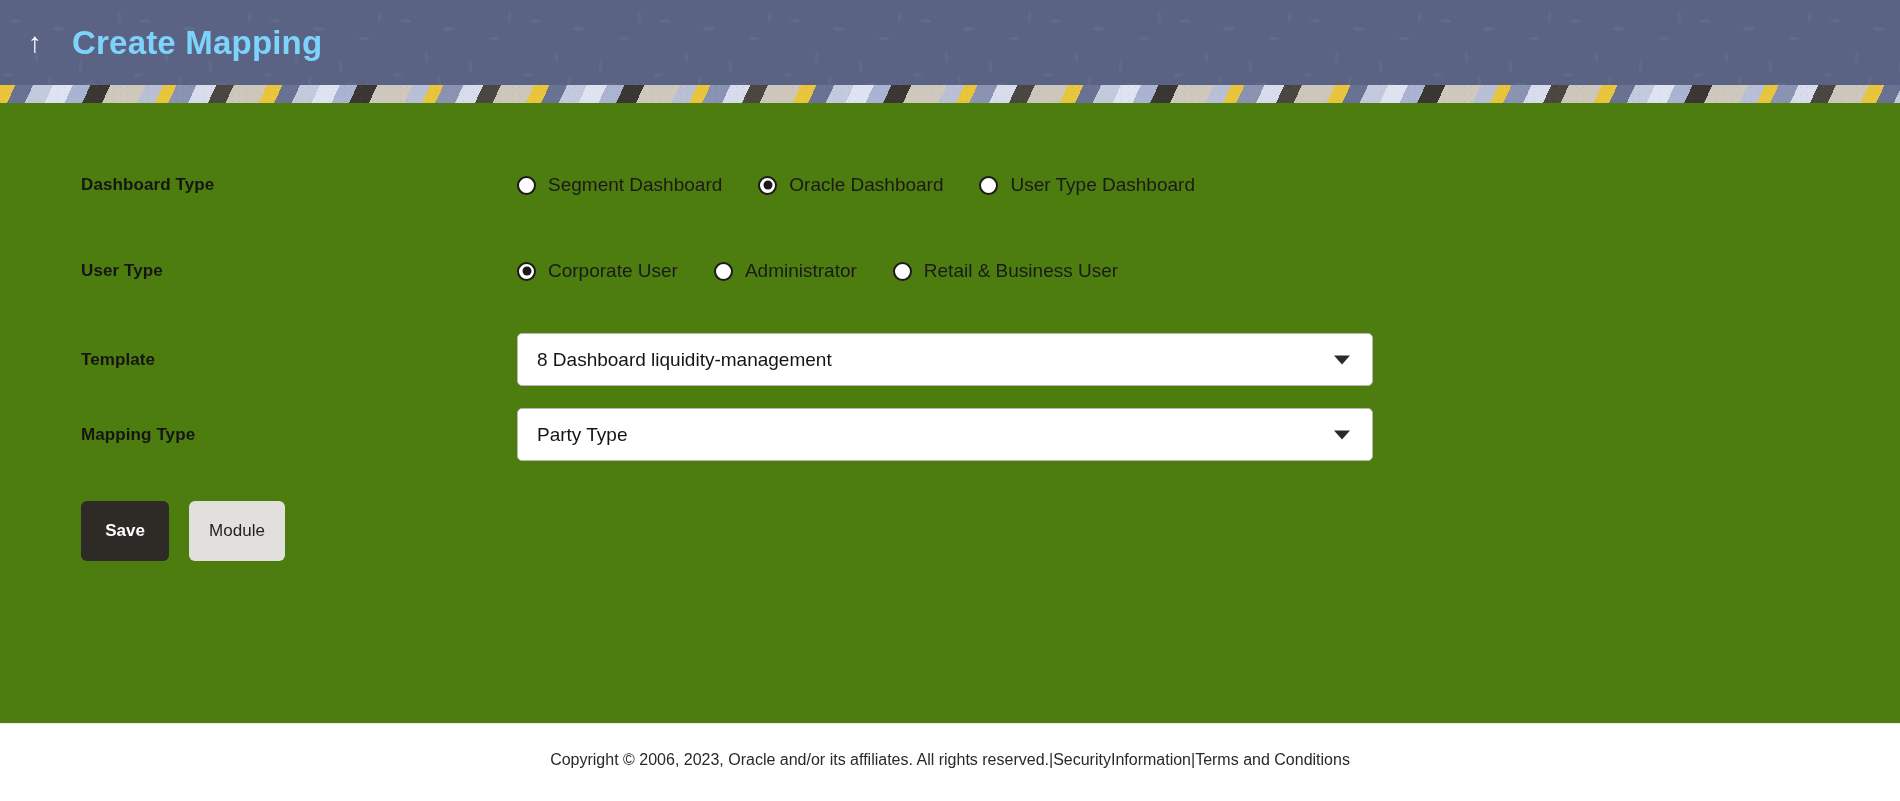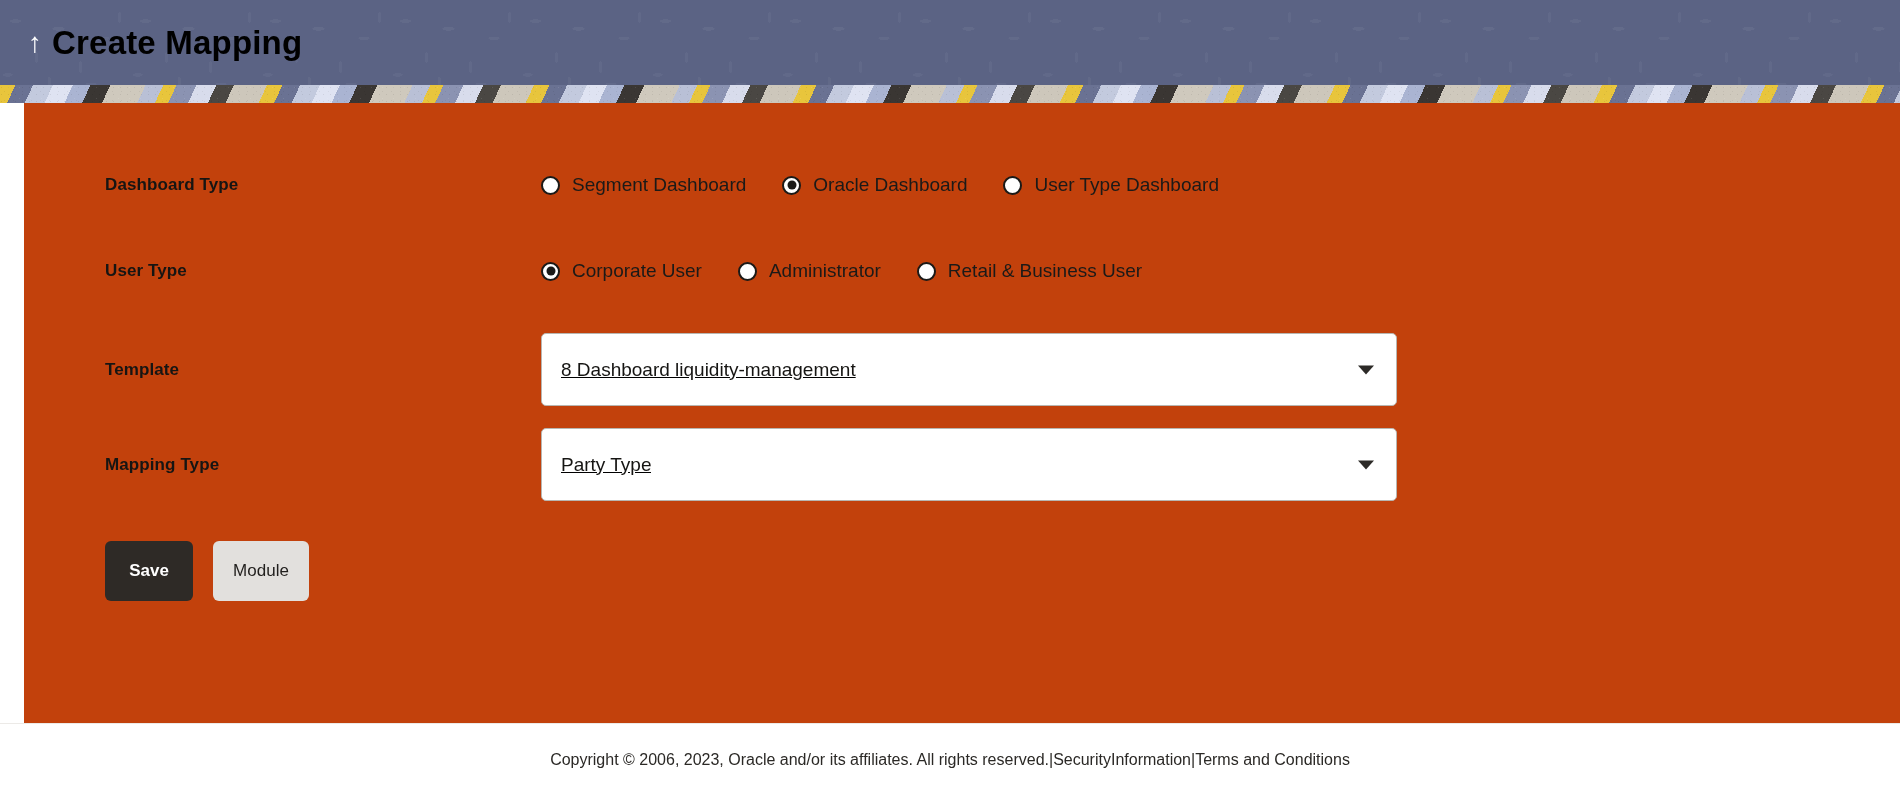--- a/index.html
+++ b/index.html
@@ -61,21 +61,22 @@
     display: flex;
     align-items: center;
     justify-content: center;
     color: #ffffff;
     font-size: 28px;
     line-height: 1;
     cursor: pointer;
     user-select: none;
   }
   .page-title {
-    color: #000000;
+    margin-left: 20px;
+    color: #7dd3fc;
     font-size: 33px;
     font-weight: bold;
     letter-spacing: 0.2px;
     white-space: nowrap;
   }
 
   
   .header-band {
     position: absolute;
     left: 0; right: 0; bottom: 0;
@@ -108,24 +109,23 @@
     background-image:
       radial-gradient(circle 1px at 20% 40%, rgba(0,0,0,0.08) 50%, transparent 51%),
       radial-gradient(circle 1px at 55% 70%, rgba(0,0,0,0.06) 50%, transparent 51%),
       radial-gradient(circle 1px at 80% 25%, rgba(255,255,255,0.10) 50%, transparent 51%);
     background-size: 7px 7px, 9px 9px, 11px 11px;
   }
 
   
   .content {
     flex: 1 1 auto;
-    background: #c2410c;
+    background: #4d7c0f;
     padding-top: 62px;
     position: relative;
-    margin-left: 24px;
   }
 
   .form {
     padding-left: 81px;
   }
 
   .form-row {
     display: flex;
     align-items: center;
     min-height: 40px;
@@ -180,29 +180,28 @@
     margin-left: 12px;
     font-size: 19px;
     color: #1b1a18;
     white-space: nowrap;
   }
 
   
   .select-box {
     position: relative;
     width: 856px;
-    height: 73px;
+    height: 53px;
     background: #ffffff;
     border: 1px solid #b8b6b1;
     border-radius: 5px;
     display: flex;
     align-items: center;
     padding: 0 44px 0 19px;
     cursor: pointer;
-    text-decoration: underline;
   }
   .select-value {
     font-size: 19px;
     color: #161513;
     white-space: nowrap;
     overflow: hidden;
     text-overflow: ellipsis;
   }
   .select-arrow {
     position: absolute;

